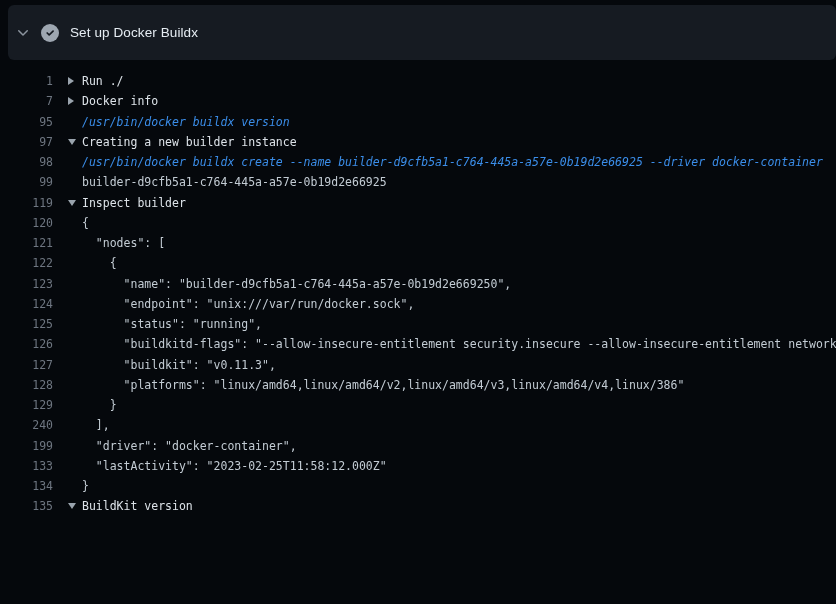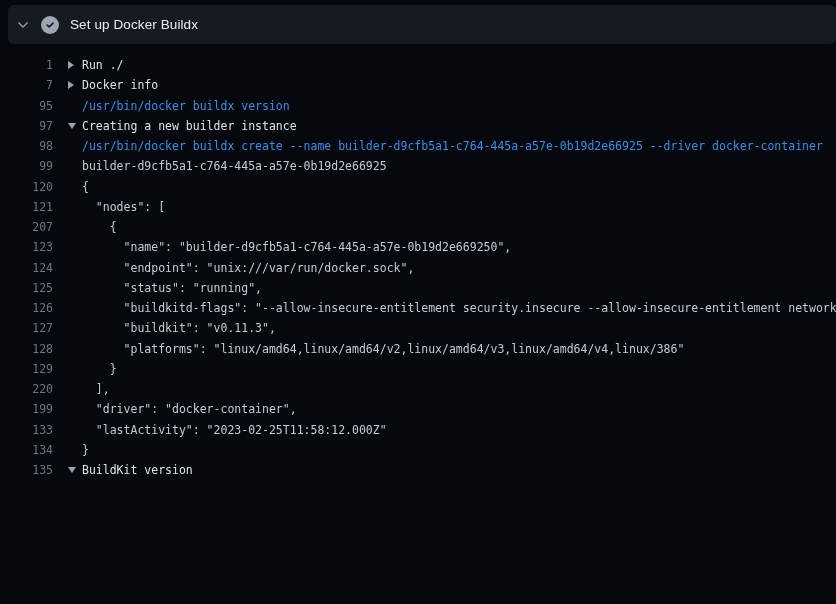--- a/index.html
+++ b/index.html
@@ -2,21 +2,21 @@
 <html><head>
 <meta charset="utf-8">
 <style>
   html, body { margin:0; padding:0; }
   body {
     width:836px; height:604px; overflow:hidden;
     background:var(--page-bg,#05080c);
     font-family:"DejaVu Sans Mono","Liberation Mono",monospace;
   }
   .step-header {
-    margin:5px 0 0 8px; height:39px;
+    margin:5px 0 0 8px; height:55px;
     background:var(--header-bg,#161b22);
     border-radius:6px;
     display:flex; align-items:center;
     padding-left:7px;
     cursor:pointer;
   }
   .chev { width:16px; height:16px; display:flex; align-items:center; justify-content:center; }
   .check { margin-left:10px; width:18px; height:18px; display:flex; align-items:center; justify-content:center; }
   .step-title {
     margin-left:11px;
@@ -42,21 +42,21 @@
   }
   .arrow.right {
     border-left:6px solid var(--arrow-color,#9aa4ae);
     border-top:4px solid transparent; border-bottom:4px solid transparent;
   }
   .arrow.down {
     border-top:6px solid var(--arrow-color,#9aa4ae);
     border-left:4px solid transparent; border-right:4px solid transparent;
   }
   .group-collapsed .text, .group-expanded .text { color:var(--group-text,#dde3e9); cursor:pointer; }
-  .command .text { color:var(--command-blue,#3b8eea); }
+  .command .text { color:var(--command-blue,#3b8eea);font-style:italic; }
   .output .text { color:var(--log-text,#c3ccd4); }
 </style>
 </head>
 <body style="--page-bg: #05080c; --header-bg: #161b22; --title-text: #e6edf3; --group-text: #dde3e9; --log-text: #c3ccd4; --command-blue: #3b8eea; --line-number: #6e7681; --arrow-color: #9aa4ae;">
 
 <div class="step-header">
   <span class="chev">
     <svg width="16" height="16" viewBox="0 0 16 16" aria-hidden="true">
       <path fill="#8b949e" d="M12.78 5.22a.75.75 0 0 1 0 1.06l-4.25 4.25a.75.75 0 0 1-1.06 0L3.22 6.28a.75.75 0 0 1 1.06-1.06L8 8.94l3.72-3.72a.75.75 0 0 1 1.06 0z"></path>
     </svg>
@@ -70,28 +70,29 @@
   <span class="step-title">Set up Docker Buildx</span>
 </div>
 
 <div class="log">
     <div class="row group-collapsed"><span class="num">1</span><span class="body group-collapsed"><span class="arrow right"></span><span class="text">Run ./</span></span></div>
     <div class="row group-collapsed"><span class="num">7</span><span class="body group-collapsed"><span class="arrow right"></span><span class="text">Docker info</span></span></div>
     <div class="row command"><span class="num">95</span><span class="body command"><span class="text">/usr/bin/docker buildx version</span></span></div>
     <div class="row group-expanded"><span class="num">97</span><span class="body group-expanded"><span class="arrow down"></span><span class="text">Creating a new builder instance</span></span></div>
     <div class="row command"><span class="num">98</span><span class="body command"><span class="text">/usr/bin/docker buildx create --name builder-d9cfb5a1-c764-445a-a57e-0b19d2e66925 --driver docker-container</span></span></div>
     <div class="row output"><span class="num">99</span><span class="body output"><span class="text">builder-d9cfb5a1-c764-445a-a57e-0b19d2e66925</span></span></div>
+    <div class="row group-expanded"><span class="num">119</span><span class="body group-expanded"><span class="arrow down"></span><span class="text">Inspect builder</span></span></div>
     <div class="row output"><span class="num">120</span><span class="body output"><span class="text">{</span></span></div>
     <div class="row output"><span class="num">121</span><span class="body output"><span class="text">  "nodes": [</span></span></div>
-    <div class="row output"><span class="num">207</span><span class="body output"><span class="text">    {</span></span></div>
+    <div class="row output"><span class="num">122</span><span class="body output"><span class="text">    {</span></span></div>
     <div class="row output"><span class="num">123</span><span class="body output"><span class="text">      "name": "builder-d9cfb5a1-c764-445a-a57e-0b19d2e669250",</span></span></div>
     <div class="row output"><span class="num">124</span><span class="body output"><span class="text">      "endpoint": "unix:///var/run/docker.sock",</span></span></div>
     <div class="row output"><span class="num">125</span><span class="body output"><span class="text">      "status": "running",</span></span></div>
     <div class="row output"><span class="num">126</span><span class="body output"><span class="text">      "buildkitd-flags": "--allow-insecure-entitlement security.insecure --allow-insecure-entitlement network.host",</span></span></div>
     <div class="row output"><span class="num">127</span><span class="body output"><span class="text">      "buildkit": "v0.11.3",</span></span></div>
     <div class="row output"><span class="num">128</span><span class="body output"><span class="text">      "platforms": "linux/amd64,linux/amd64/v2,linux/amd64/v3,linux/amd64/v4,linux/386"</span></span></div>
     <div class="row output"><span class="num">129</span><span class="body output"><span class="text">    }</span></span></div>
-    <div class="row output"><span class="num">220</span><span class="body output"><span class="text">  ],</span></span></div>
+    <div class="row output"><span class="num">240</span><span class="body output"><span class="text">  ],</span></span></div>
     <div class="row output"><span class="num">199</span><span class="body output"><span class="text">  "driver": "docker-container",</span></span></div>
     <div class="row output"><span class="num">133</span><span class="body output"><span class="text">  "lastActivity": "2023-02-25T11:58:12.000Z"</span></span></div>
     <div class="row output"><span class="num">134</span><span class="body output"><span class="text">}</span></span></div>
     <div class="row group-expanded"><span class="num">135</span><span class="body group-expanded"><span class="arrow down"></span><span class="text">BuildKit version</span></span></div>
   </div>
 
 </body></html>

